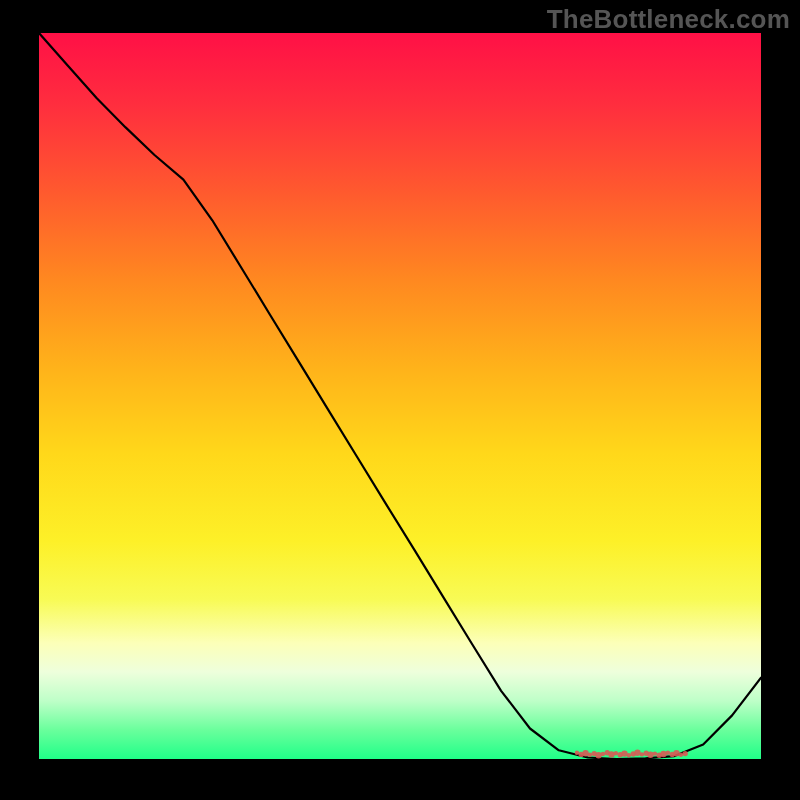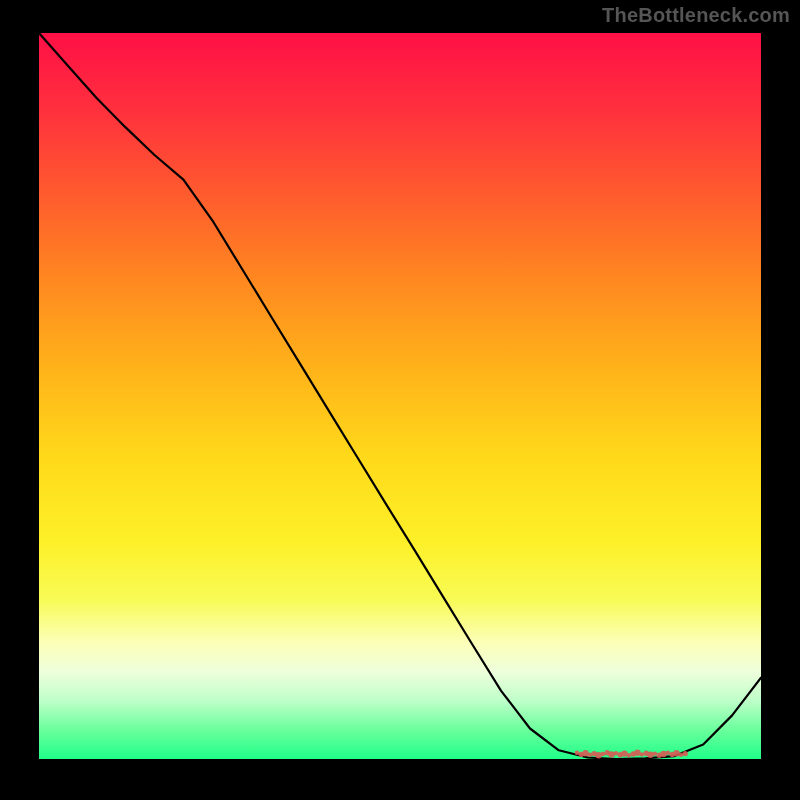--- a/index.html
+++ b/index.html
@@ -15,21 +15,21 @@
     position: relative;
     width: 800px;
     height: 800px;
     background: #000;
   }
   .attribution {
     position: absolute;
     top: 4px;
     right: 10px;
     color: #555;
-    font-size: 20px;
+    font-size: 26px;
     font-weight: 600;
     letter-spacing: 0.2px;
     user-select: none;
   }
   
   .plot {
     position: absolute;
     left: 39px;
     top: 33px;
     width: 722px;

